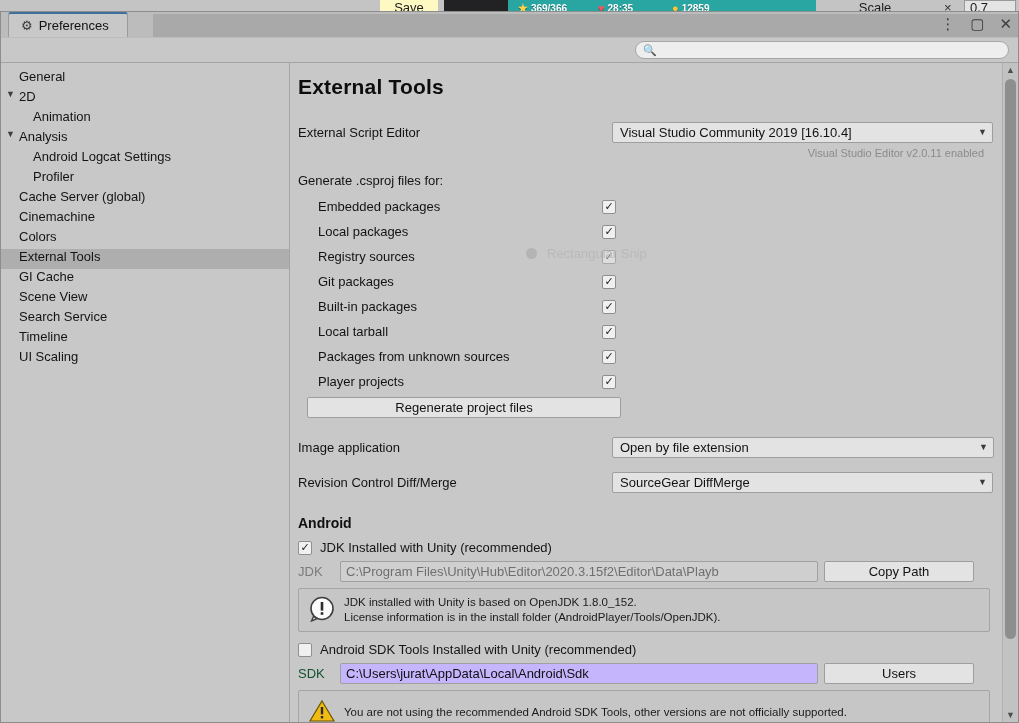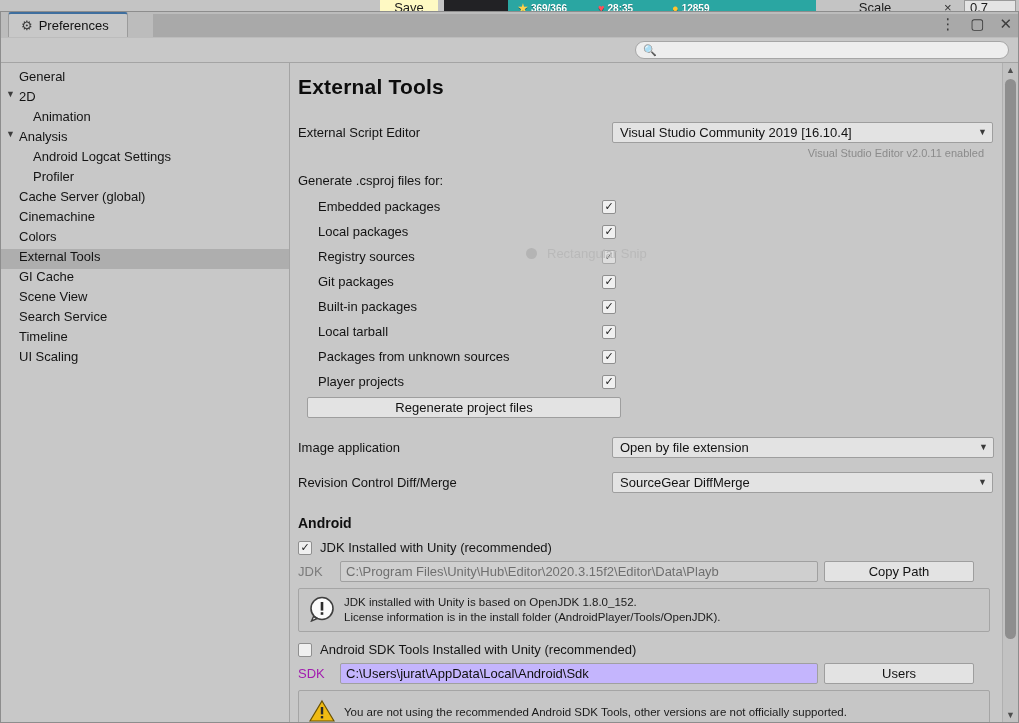--- a/index.html
+++ b/index.html
@@ -112,21 +112,21 @@
 
   .btn{background:#e3e3e3;border:1px solid #9e9e9e;border-radius:2px;height:21px;
        font-size:13px;color:#121212;display:flex;align-items:center;justify-content:center;
        box-sizing:border-box;cursor:default;}
 
   h2.andr{font-size:14px;font-weight:bold;margin:22px 0 9px 0;color:#0f0f0f;}
   .inline-cb{display:flex;align-items:center;gap:8px;margin-bottom:6px;}
   .inline-cb .txt{font-size:13px;}
   .pathrow{display:flex;align-items:center;gap:0;margin-bottom:6px;}
   .pathlbl{width:42px;font-size:13px;color:#7b7b7b;}
-  .pathlbl.on{color:#a21caf;}
+  .pathlbl.on{color:#14532d;}
   .pathfield{height:21px;background:#cfcfcf;border:1px solid #a0a0a0;border-radius:2px;
        box-sizing:border-box;font-size:13px;color:#6f6f6f;padding:0 5px;line-height:19px;
        overflow:hidden;white-space:nowrap;}
   .pathfield.on{background:#c4b5fd;color:#101010;}
   .pathbtn{margin-left:6px;width:150px;}
 
   .helpbox{border:1px solid #a5a5a5;background:#c6c6c6;border-radius:2px;
        display:flex;align-items:center;gap:9px;padding:7px 10px;box-sizing:border-box;}
   .helpbox .ico{flex:0 0 auto;}
   .helptext{font-size:11.5px;color:#1b1b1b;line-height:15px;}

